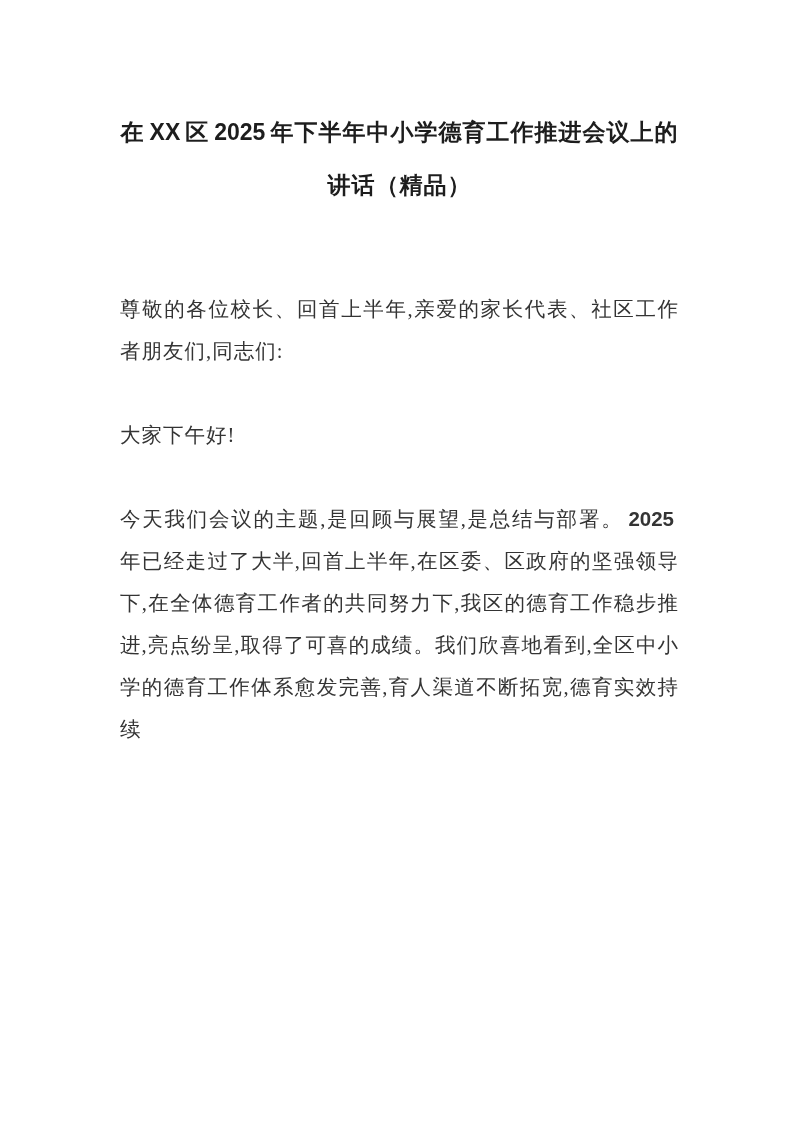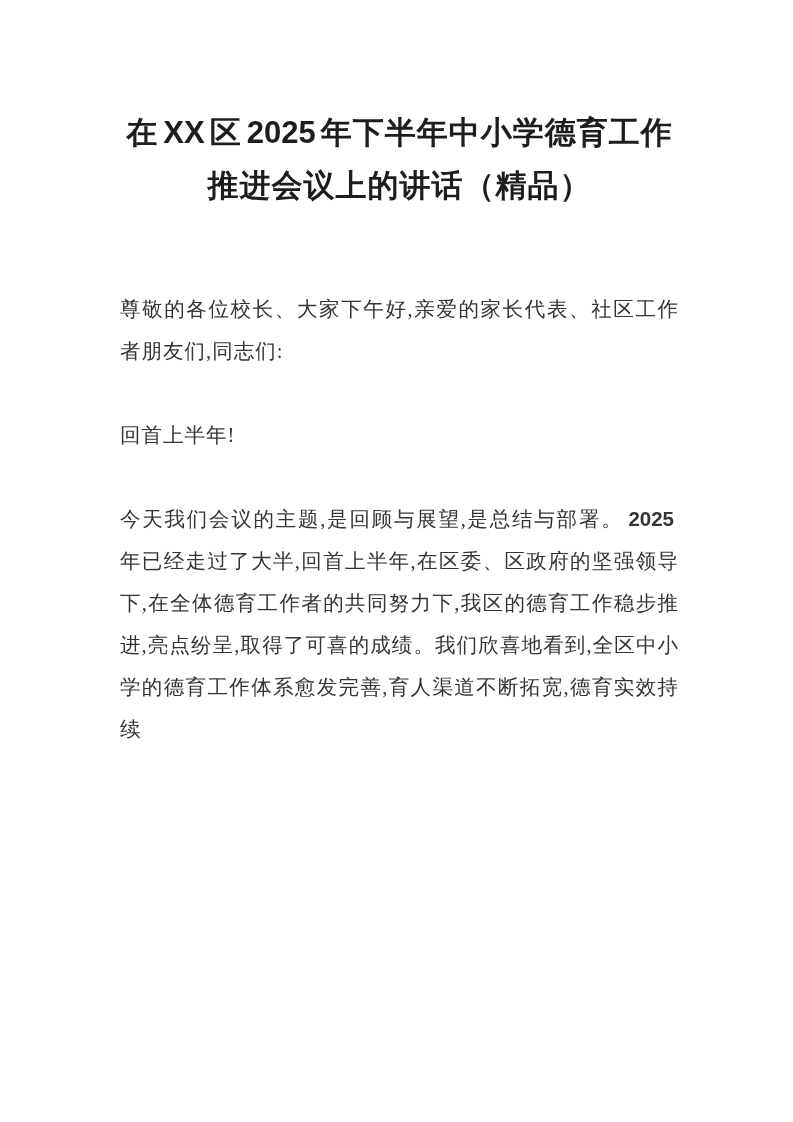--- a/index.html
+++ b/index.html
@@ -14,21 +14,21 @@
   }
   .doc-page {
     box-sizing: border-box;
     width: 793px;
     height: 1122px;
     background: #ffffff;
     padding: 106px 114px 0 120px;
     font-family: "Liberation Serif", "DejaVu Serif", serif;
   }
   .doc-title {
-    font-size: 31px;
+    font-size: 23px;
     font-weight: 700;
     color: #1d1d1d;
     text-align: center;
     line-height: 53px;
     letter-spacing: 1px;
     margin: 0 0 76px 0;
   }
   .para {
     font-size: 20.5px;
     color: #343434;
@@ -48,19 +48,19 @@
     margin: 0 5px;
     letter-spacing: 0;
   }
 </style>
 </head>
 <body>
 
 <main class="doc-page">
   <h1 class="doc-title cjk-mix">在<span class="lat">XX</span>区<span class="lat">2025</span>年下半年中小学德育工作推进会议上的讲话（精品）</h1>
 
-  <p class="para cjk-mix">尊敬的各位校长、大家下午好,亲爱的家长代表、社区工作者朋友们,同志们:</p>
+  <p class="para cjk-mix">尊敬的各位校长、回首上半年,亲爱的家长代表、社区工作者朋友们,同志们:</p>
 
-  <p class="para cjk-mix">回首上半年!</p>
+  <p class="para cjk-mix">大家下午好!</p>
 
 
   <p class="para cjk-mix">今天我们会议的主题,是回顾与展望,是总结与部署。<span class="lat">2025</span>年已经走过了大半,回首上半年,在区委、区政府的坚强领导下,在全体德育工作者的共同努力下,我区的德育工作稳步推进,亮点纷呈,取得了可喜的成绩。我们欣喜地看到,全区中小学的德育工作体系愈发完善,育人渠道不断拓宽,德育实效持续</p>
 </main>
 
 </body></html>

